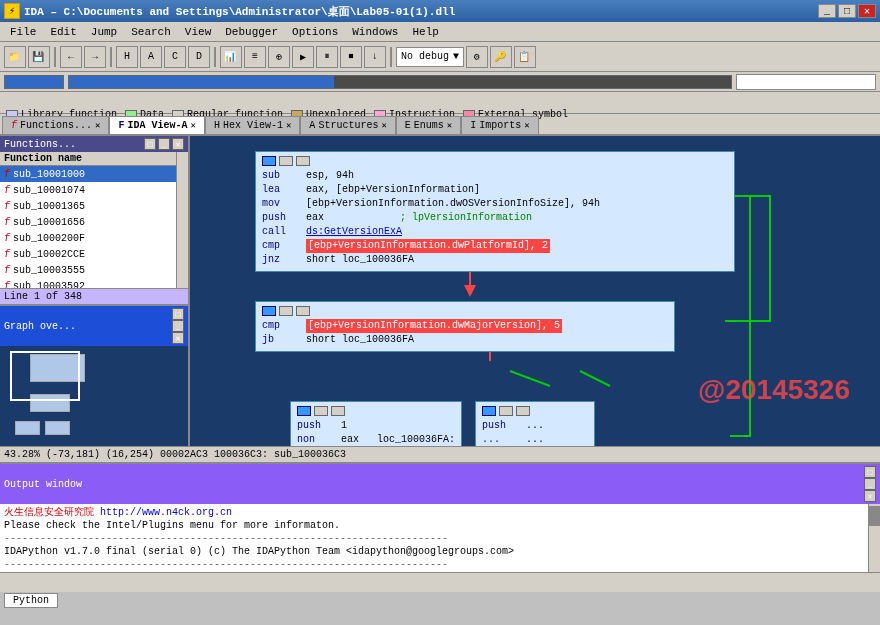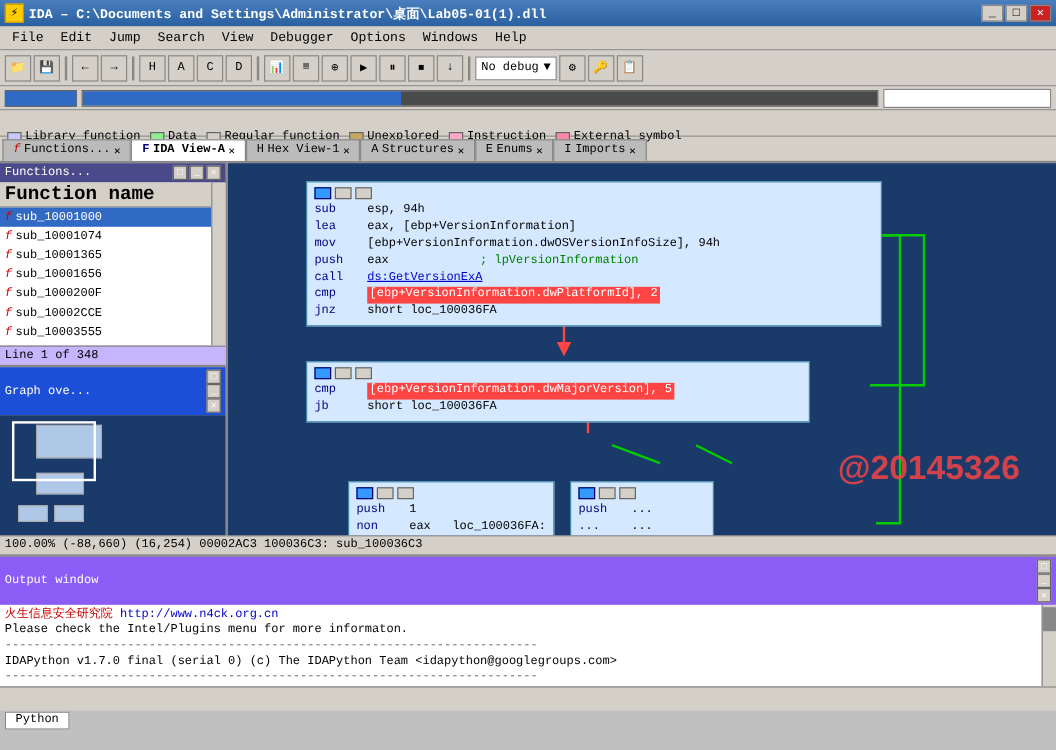--- a/index.html
+++ b/index.html
@@ -409,21 +409,21 @@
     <div id="sidebar-title">
       <span>Functions...</span>
       <div class="sb-btns">
         <div class="sb-btn">□</div>
         <div class="sb-btn">_</div>
         <div class="sb-btn">✕</div>
       </div>
     </div>
     <div id="fn-list-row">
       <div id="function-list">
-        <div style="background:#d4d0c8; padding:1px 4px; font-size:16px; border-bottom:1px solid #888; font-weight:bold;">Function name</div>
+        <div style="background:#d4d0c8; padding:1px 4px; font-size:10px; border-bottom:1px solid #888; font-weight:bold;">Function name</div>
         <div class="fn-item selected">
           <span class="fn-icon">f</span>
           <span>sub_10001000</span>
         </div>
         <div class="fn-item">
           <span class="fn-icon">f</span>
           <span>sub_10001074</span>
         </div>
         <div class="fn-item">
           <span class="fn-icon">f</span>
@@ -583,21 +583,21 @@
         <span class="code-operand">...</span>
       </div>
     </div>
 
     <div id="watermark" style="right:30px; bottom:40px;">@20145326</div>
 
   </div>
 </div>
 
 <div id="statusbar">
-  <span>100.00% (-88,660) (16,254) 00002AC3 100036C3: sub_100036C3</span>
+  <span>43.28% (-73,181) (16,254) 00002AC3 100036C3: sub_100036C3</span>
 </div>
 
 <div id="output-window">
   <div id="ow-title">
     <span>Output window</span>
     <div class="sb-btns">
       <div class="sb-btn">□</div>
       <div class="sb-btn">_</div>
       <div class="sb-btn">✕</div>
     </div>

